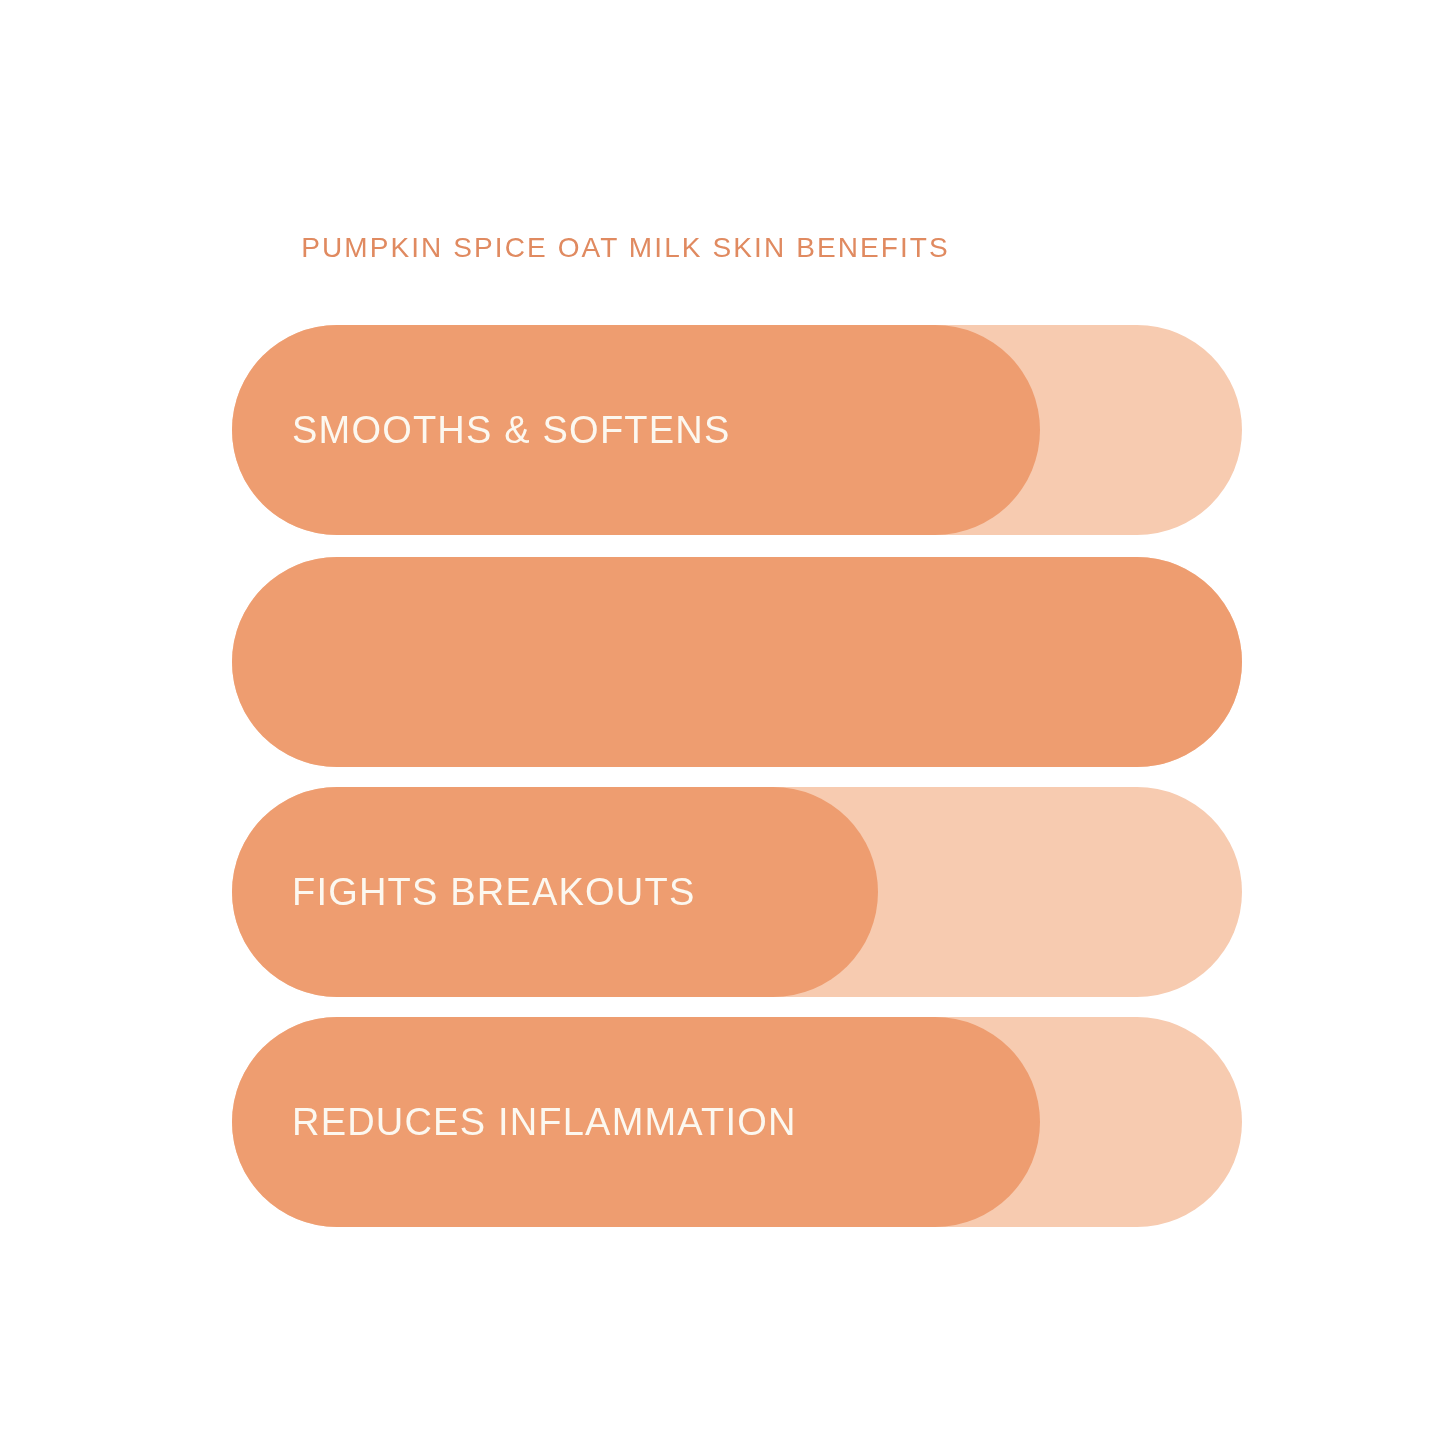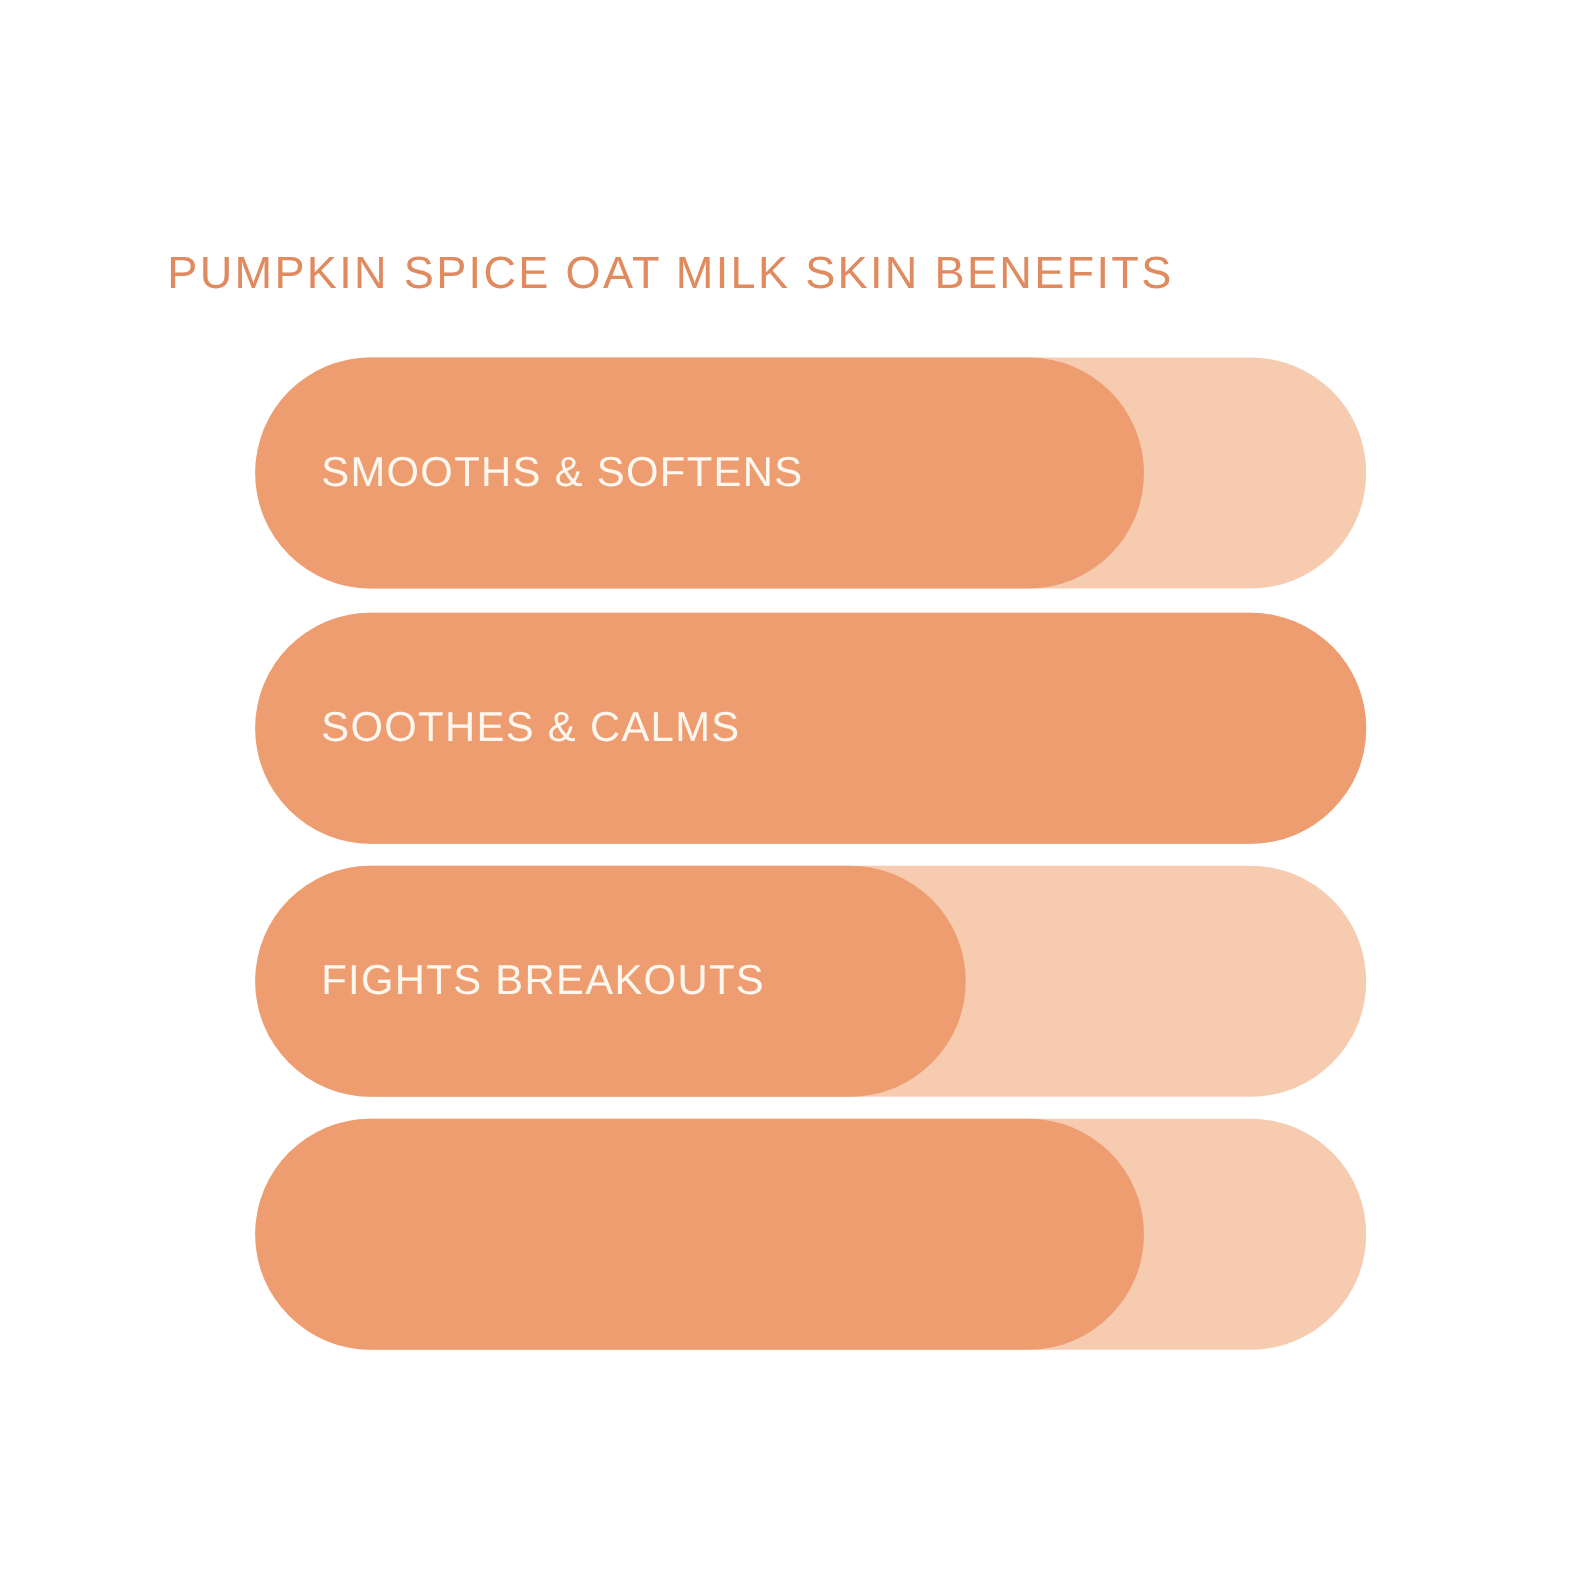--- a/index.html
+++ b/index.html
@@ -24,26 +24,27 @@
 
   
   #chart-title {
     position: absolute;
     left: 0;
     top: 225px;
     width: 1219px;
     text-align: center;
     color: #E08A60;
     font-family: "Liberation Sans", sans-serif;
-    font-size: 41px;
+    font-size: 28px;
     font-weight: 400;
     letter-spacing: 2.1px;
     line-height: 46px;
     white-space: nowrap;
     text-transform: uppercase;
+    padding-left: 16px;
   }
 
   
   #bars {
     position: absolute;
     left: 232px;
     top: 325px;
     width: 1010px;
     height: 900px;
   }
@@ -107,28 +108,28 @@
 
     <div class="bar-row r0">
       <div class="bar-track" style="background: rgb(247, 203, 176);"></div>
       <div class="bar-fill" style="width: 80%; background: rgb(238, 157, 112);"></div>
       <div class="bar-label" style="color: rgb(252, 248, 240);">SMOOTHS &amp; SOFTENS</div>
     </div>
 
     <div class="bar-row r1">
       <div class="bar-track" style="background: rgb(247, 203, 176);"></div>
       <div class="bar-fill" style="width: 100%; background: rgb(238, 157, 112);"></div>
-      <div class="bar-label" style="color: rgb(252, 248, 240);">SOOTHES &amp; CALMS</div>
     </div>
 
     <div class="bar-row r2">
       <div class="bar-track" style="background: rgb(247, 203, 176);"></div>
       <div class="bar-fill" style="width: 64%; background: rgb(238, 157, 112);"></div>
       <div class="bar-label" style="color: rgb(252, 248, 240);">FIGHTS BREAKOUTS</div>
     </div>
 
     <div class="bar-row r3">
       <div class="bar-track" style="background: rgb(247, 203, 176);"></div>
       <div class="bar-fill" style="width: 80%; background: rgb(238, 157, 112);"></div>
+      <div class="bar-label" style="color: rgb(252, 248, 240);">REDUCES INFLAMMATION</div>
     </div>
 
   </div>
 </div>
 
 </body></html>

